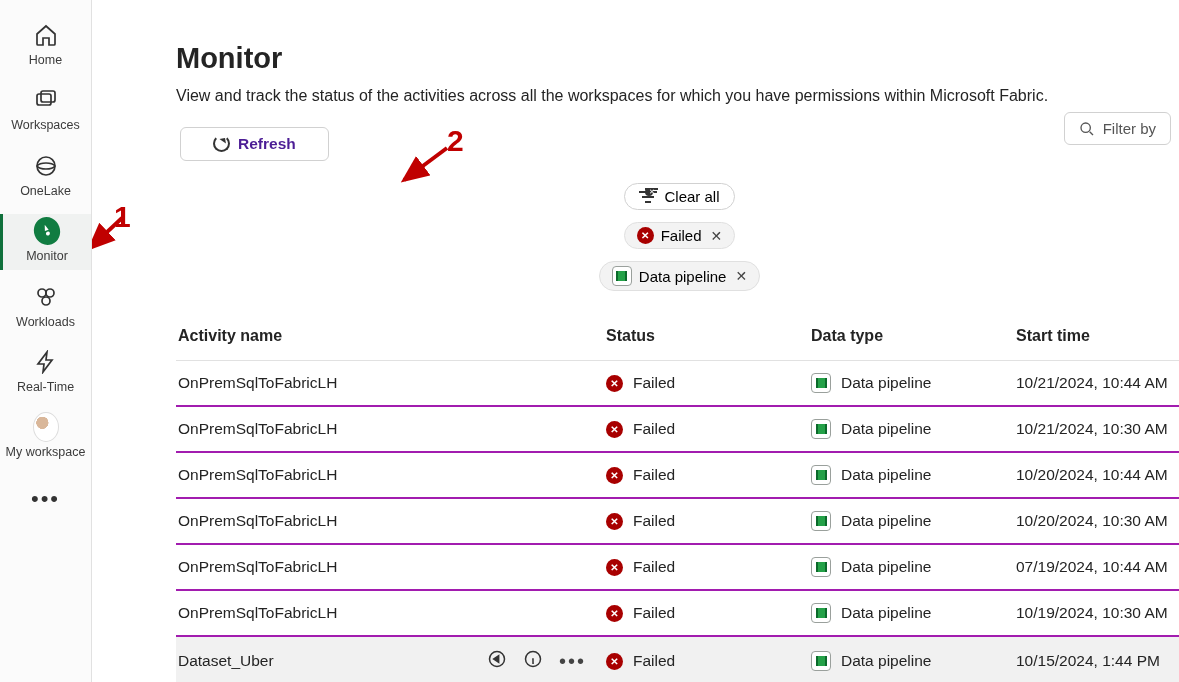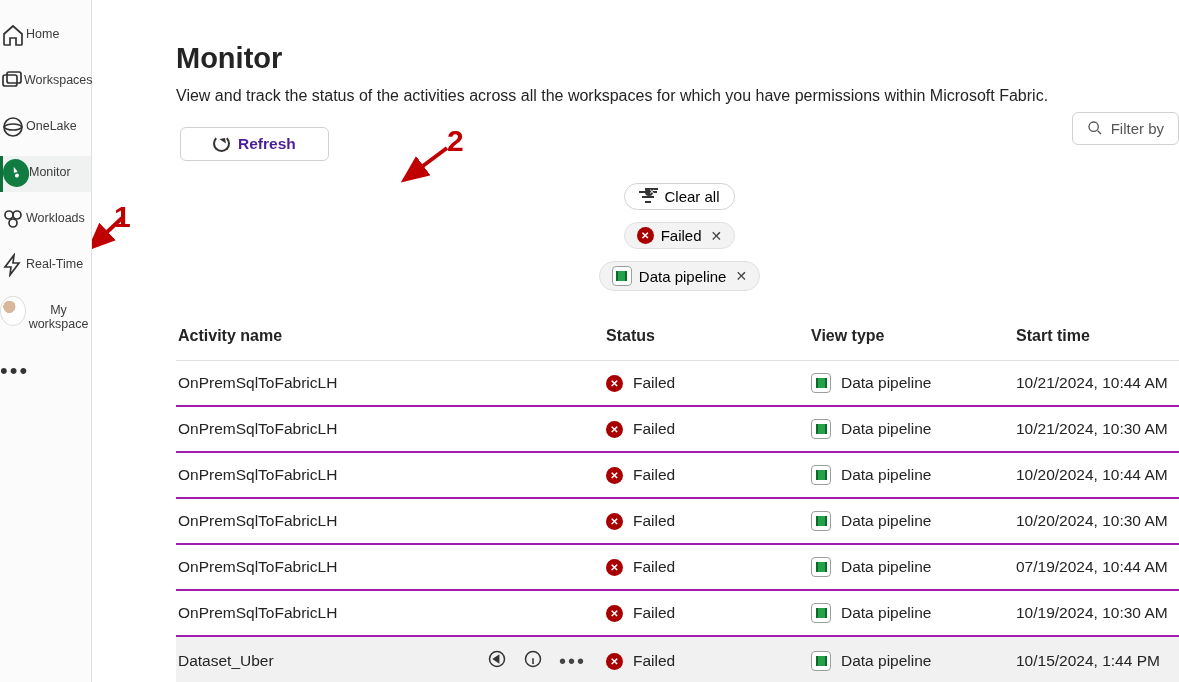--- a/index.html
+++ b/index.html
@@ -19,21 +19,22 @@
       border-right: 1px solid #e1e1e1;
       display: flex;
       flex-direction: column;
       align-items: center;
       padding-top: 18px;
       gap: 10px;
       position: relative;
     }
     .nav-item {
       display: flex;
-      flex-direction: row;
+      flex-direction: column;
+      align-items: center;
       width: 100%;
       padding: 4px 0 6px;
       font-size: 12.5px;
       color: #3b3b3b;
       cursor: pointer;
       position: relative;
     }
     .nav-item.active {
       border-left: 3px solid #0f703b;
       background: #f0f2f1;
@@ -65,24 +66,24 @@
     h1.page-title { font-size: 29px; font-weight:700; margin-bottom:12px; }
     .page-sub { font-size:16px; color:#242424; margin-bottom:22px; }
     
     .toolbar { display:flex; align-items:center; gap:14px; margin-bottom:22px; margin-left:4px; }
     .btn-refresh {
       border:1px solid #d1d1d1; background:#fff; border-radius:6px;
       padding: 7px 32px; font-size:15.5px; font-weight:600; color:#4c1d95;
       display:flex; gap:8px; cursor:pointer;
     }
     .filter-btn {
-      position:absolute; right:0; top:112px;
+      position:absolute; right:8px; top:112px;
       border:1px solid #d1d1d1; background:#fff; border-radius:6px;
       padding:7px 14px; font-size:15px; color:#555;
-      display:flex; align-items:flex-start; gap:8px; cursor:pointer;
+      display:flex; align-items:flex-end; gap:8px; cursor:pointer;
     }
     
     .pill-row { display:flex; align-items:center; gap:12px; margin-bottom:18px; margin-left:4px;flex-direction:column; }
     .pill, .pill-clear {
       border-radius:999px; border:1px solid #d1d1d1; background:#fff;
       padding:4px 12px; font-size:15px; display:flex; align-items:center; gap:7px;
       cursor:pointer;
     }
     .pill { background:#f3f3f3; border-color:#e0e0e0; }
     .pill-clear { font-weight:500; padding:4px 14px; }
@@ -249,21 +250,21 @@
       <span>Data pipeline</span>
       <span class="x">✕</span>
     </button>
   </div>
 
   <table>
     <thead>
       <tr>
         <th class="col-name">Activity name</th>
         <th class="col-status">Status</th>
-        <th class="col-type">View type</th>
+        <th class="col-type">Data type</th>
         <th>Start time</th>
       </tr>
     </thead>
     <tbody id="tbody">
         <tr>
           <td class="col-name"><span>OnPremSqlToFabricLH</span></td>
           <td class="col-status">
             <span class="status-cell">
               <span class="fail-dot"></span>
               <span>Failed</span>

